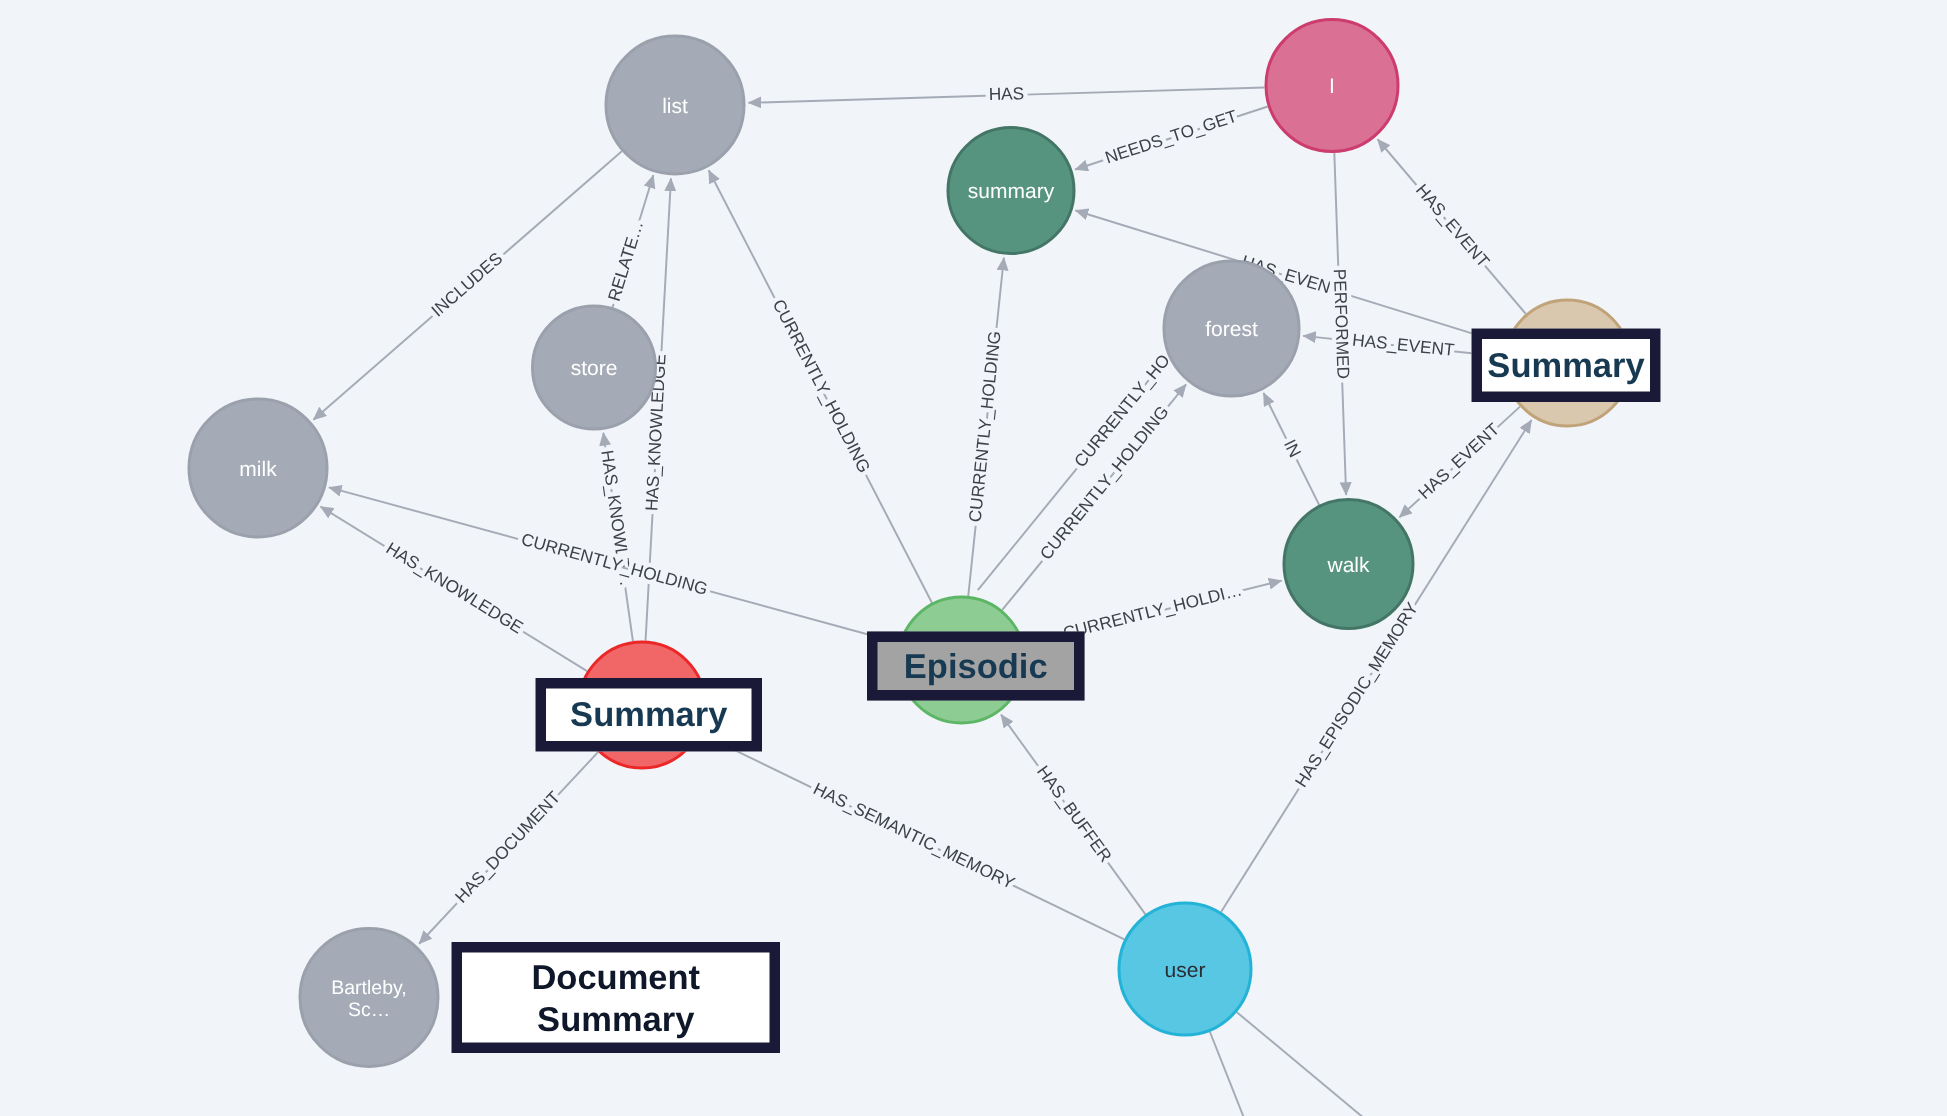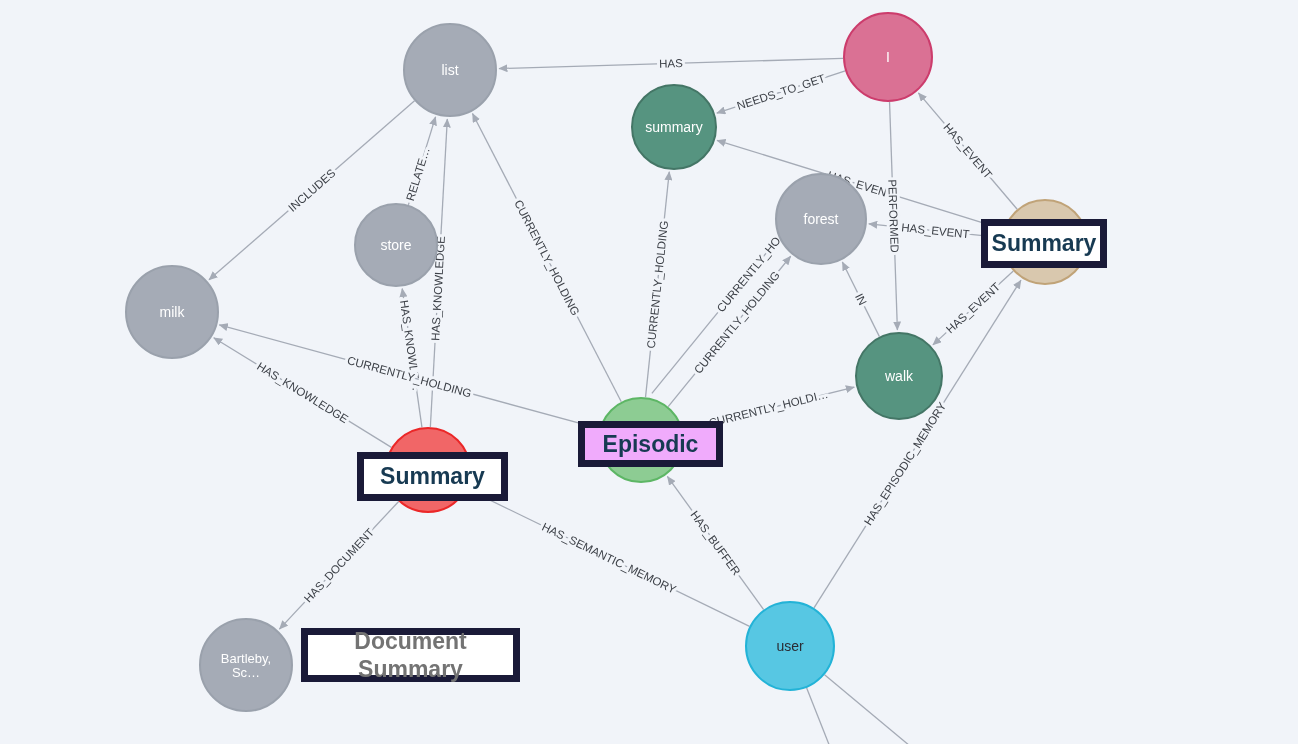--- a/index.html
+++ b/index.html
@@ -184,18 +184,18 @@
           <text class="node-label" fill="#2A2C34" font-size="14"><tspan x="0" dy="0em">user</tspan></text>
         </g>
         <g transform="translate(246,665)">
           <circle r="46" fill="#A5ABB6" stroke="#9AA1AC" stroke-width="2"></circle>
           <text class="node-label" fill="#FFFFFF" font-size="13"><tspan x="0" dy="-0.55em">Bartleby,</tspan><tspan x="0" dy="1.1em">Sc…</tspan></text>
         </g>
       </g>
     </svg>
   <div id="annotation-layer">
       <div class="annotation" style="left: 981px; top: 219px; width: 126px; height: 49px; border: 7px solid rgb(26, 26, 56); background: rgb(255, 255, 255); color: rgb(23, 58, 82); font-size: 23px; line-height: 1.22;"><span>Summary</span></div>
-      <div class="annotation" style="left: 578px; top: 421px; width: 145px; height: 46px; border: 7px solid rgb(26, 26, 56); background: #f0abfc; color: rgb(23, 58, 82); font-size: 23px; line-height: 1.22;"><span>Episodic</span></div>
+      <div class="annotation" style="left: 578px; top: 421px; width: 145px; height: 46px; border: 7px solid rgb(26, 26, 56); background: #a3a3a3; color: rgb(23, 58, 82); font-size: 23px; line-height: 1.22;"><span>Episodic</span></div>
       <div class="annotation" style="left: 357px; top: 452px; width: 151px; height: 49px; border: 7px solid rgb(26, 26, 56); background: rgb(255, 255, 255); color: rgb(23, 58, 82); font-size: 23px; line-height: 1.22;"><span>Summary</span></div>
-      <div class="annotation" style="left: 301px; top: 628px; width: 219px; height: 54px; border: 7px solid rgb(26, 26, 56); background: rgb(255, 255, 255); color: #737373; font-size: 23px; line-height: 1.22;"><span>Document
+      <div class="annotation" style="left: 301px; top: 628px; width: 219px; height: 74px; border: 7px solid rgb(26, 26, 56); background: rgb(255, 255, 255); color: #0f172a; font-size: 23px; line-height: 1.22;"><span>Document
 Summary</span></div>
     </div>
 </div>
 
 </body></html>

